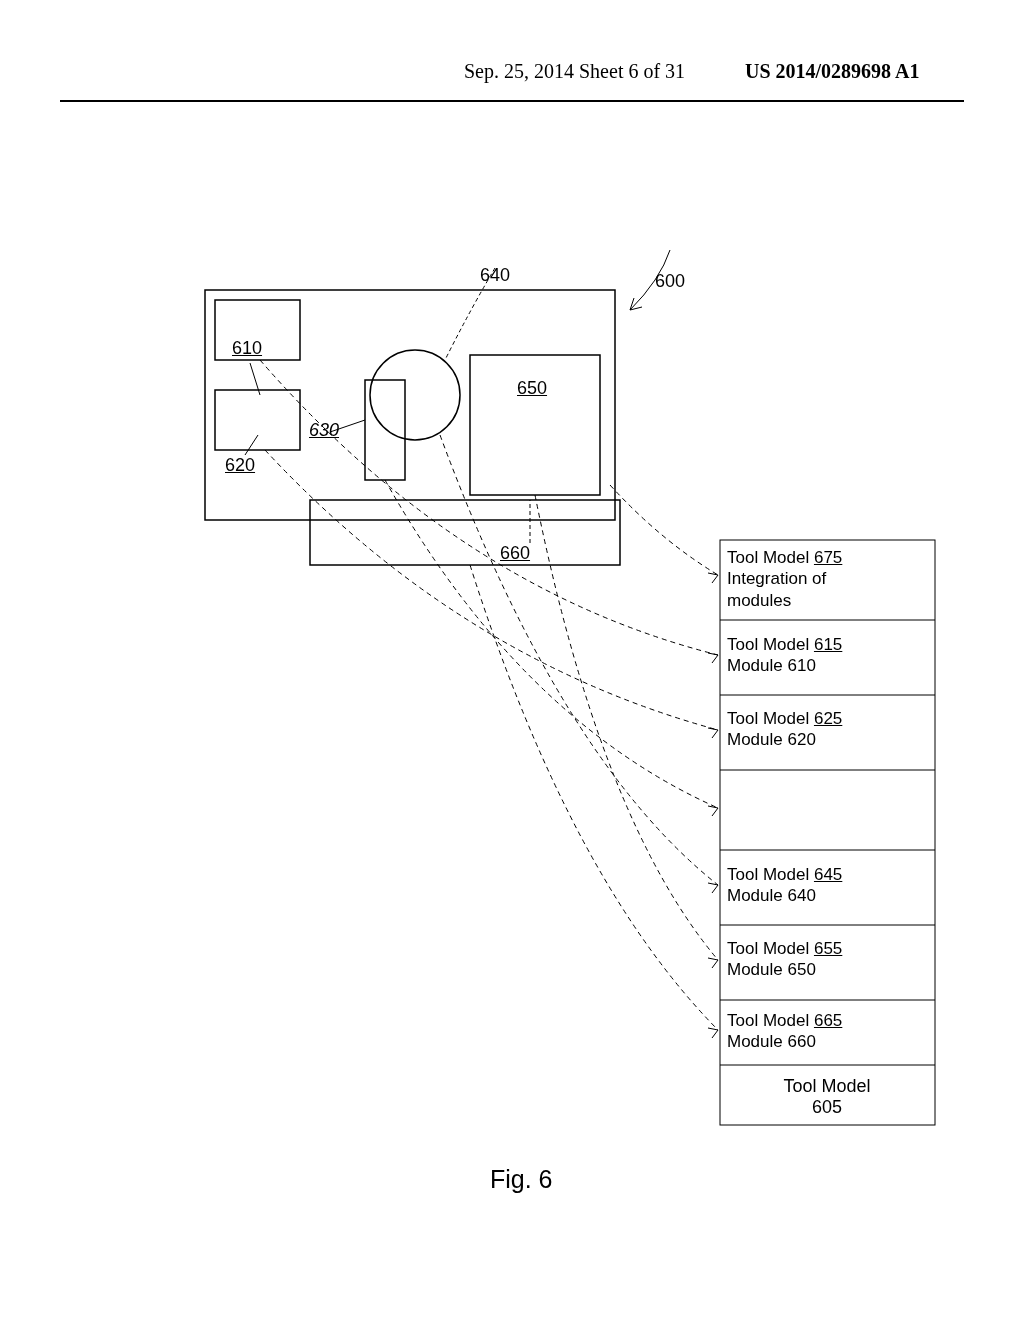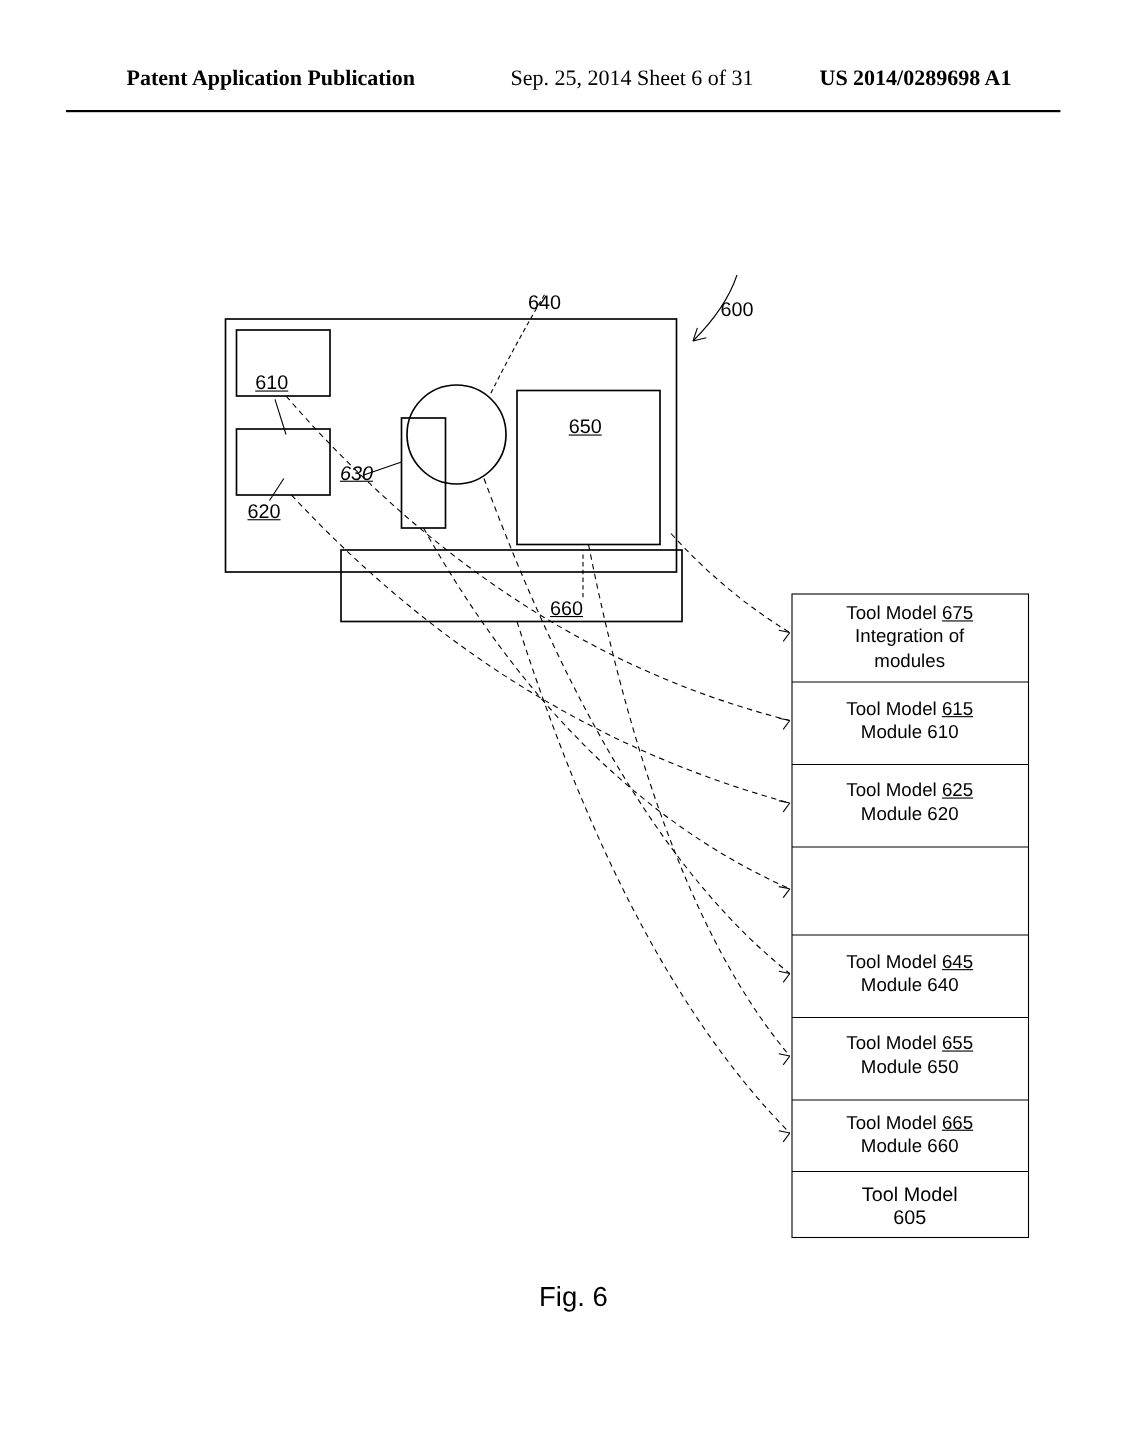--- a/index.html
+++ b/index.html
@@ -67,39 +67,37 @@
   .figcap {
     position: absolute;
     font-family: Arial, Helvetica, sans-serif;
     font-size: 25px;
   }
   .tm-entry {
     position: absolute;
     font-family: Arial, Helvetica, sans-serif;
     font-size: 17px;
     line-height: 1.25;
-    text-align: center;
     width: 200px;
   }
   .tm-entry .under { text-decoration: underline; }
   .tm-title {
     position: absolute;
     font-family: Arial, Helvetica, sans-serif;
     font-size: 18px;
     text-align: center;
     width: 200px;
   }
 </style>
 </head>
 <body>
 
 <div class="page">
 
   <div class="header">
-    <span class="left">Patent Application Publication</span>
     <span class="center">Sep. 25, 2014  Sheet 6 of 31</span>
     <span class="right">US 2014/0289698 A1</span>
   </div>
   <div class="header-rule"></div>
 
   <div class="svg-wrap">
     <svg viewBox="0 0 1024 1320" xmlns="http://www.w3.org/2000/svg">
 
       <rect x="205" y="290" width="410" height="230" fill="none" stroke="#000" stroke-width="1.5"></rect>
 

